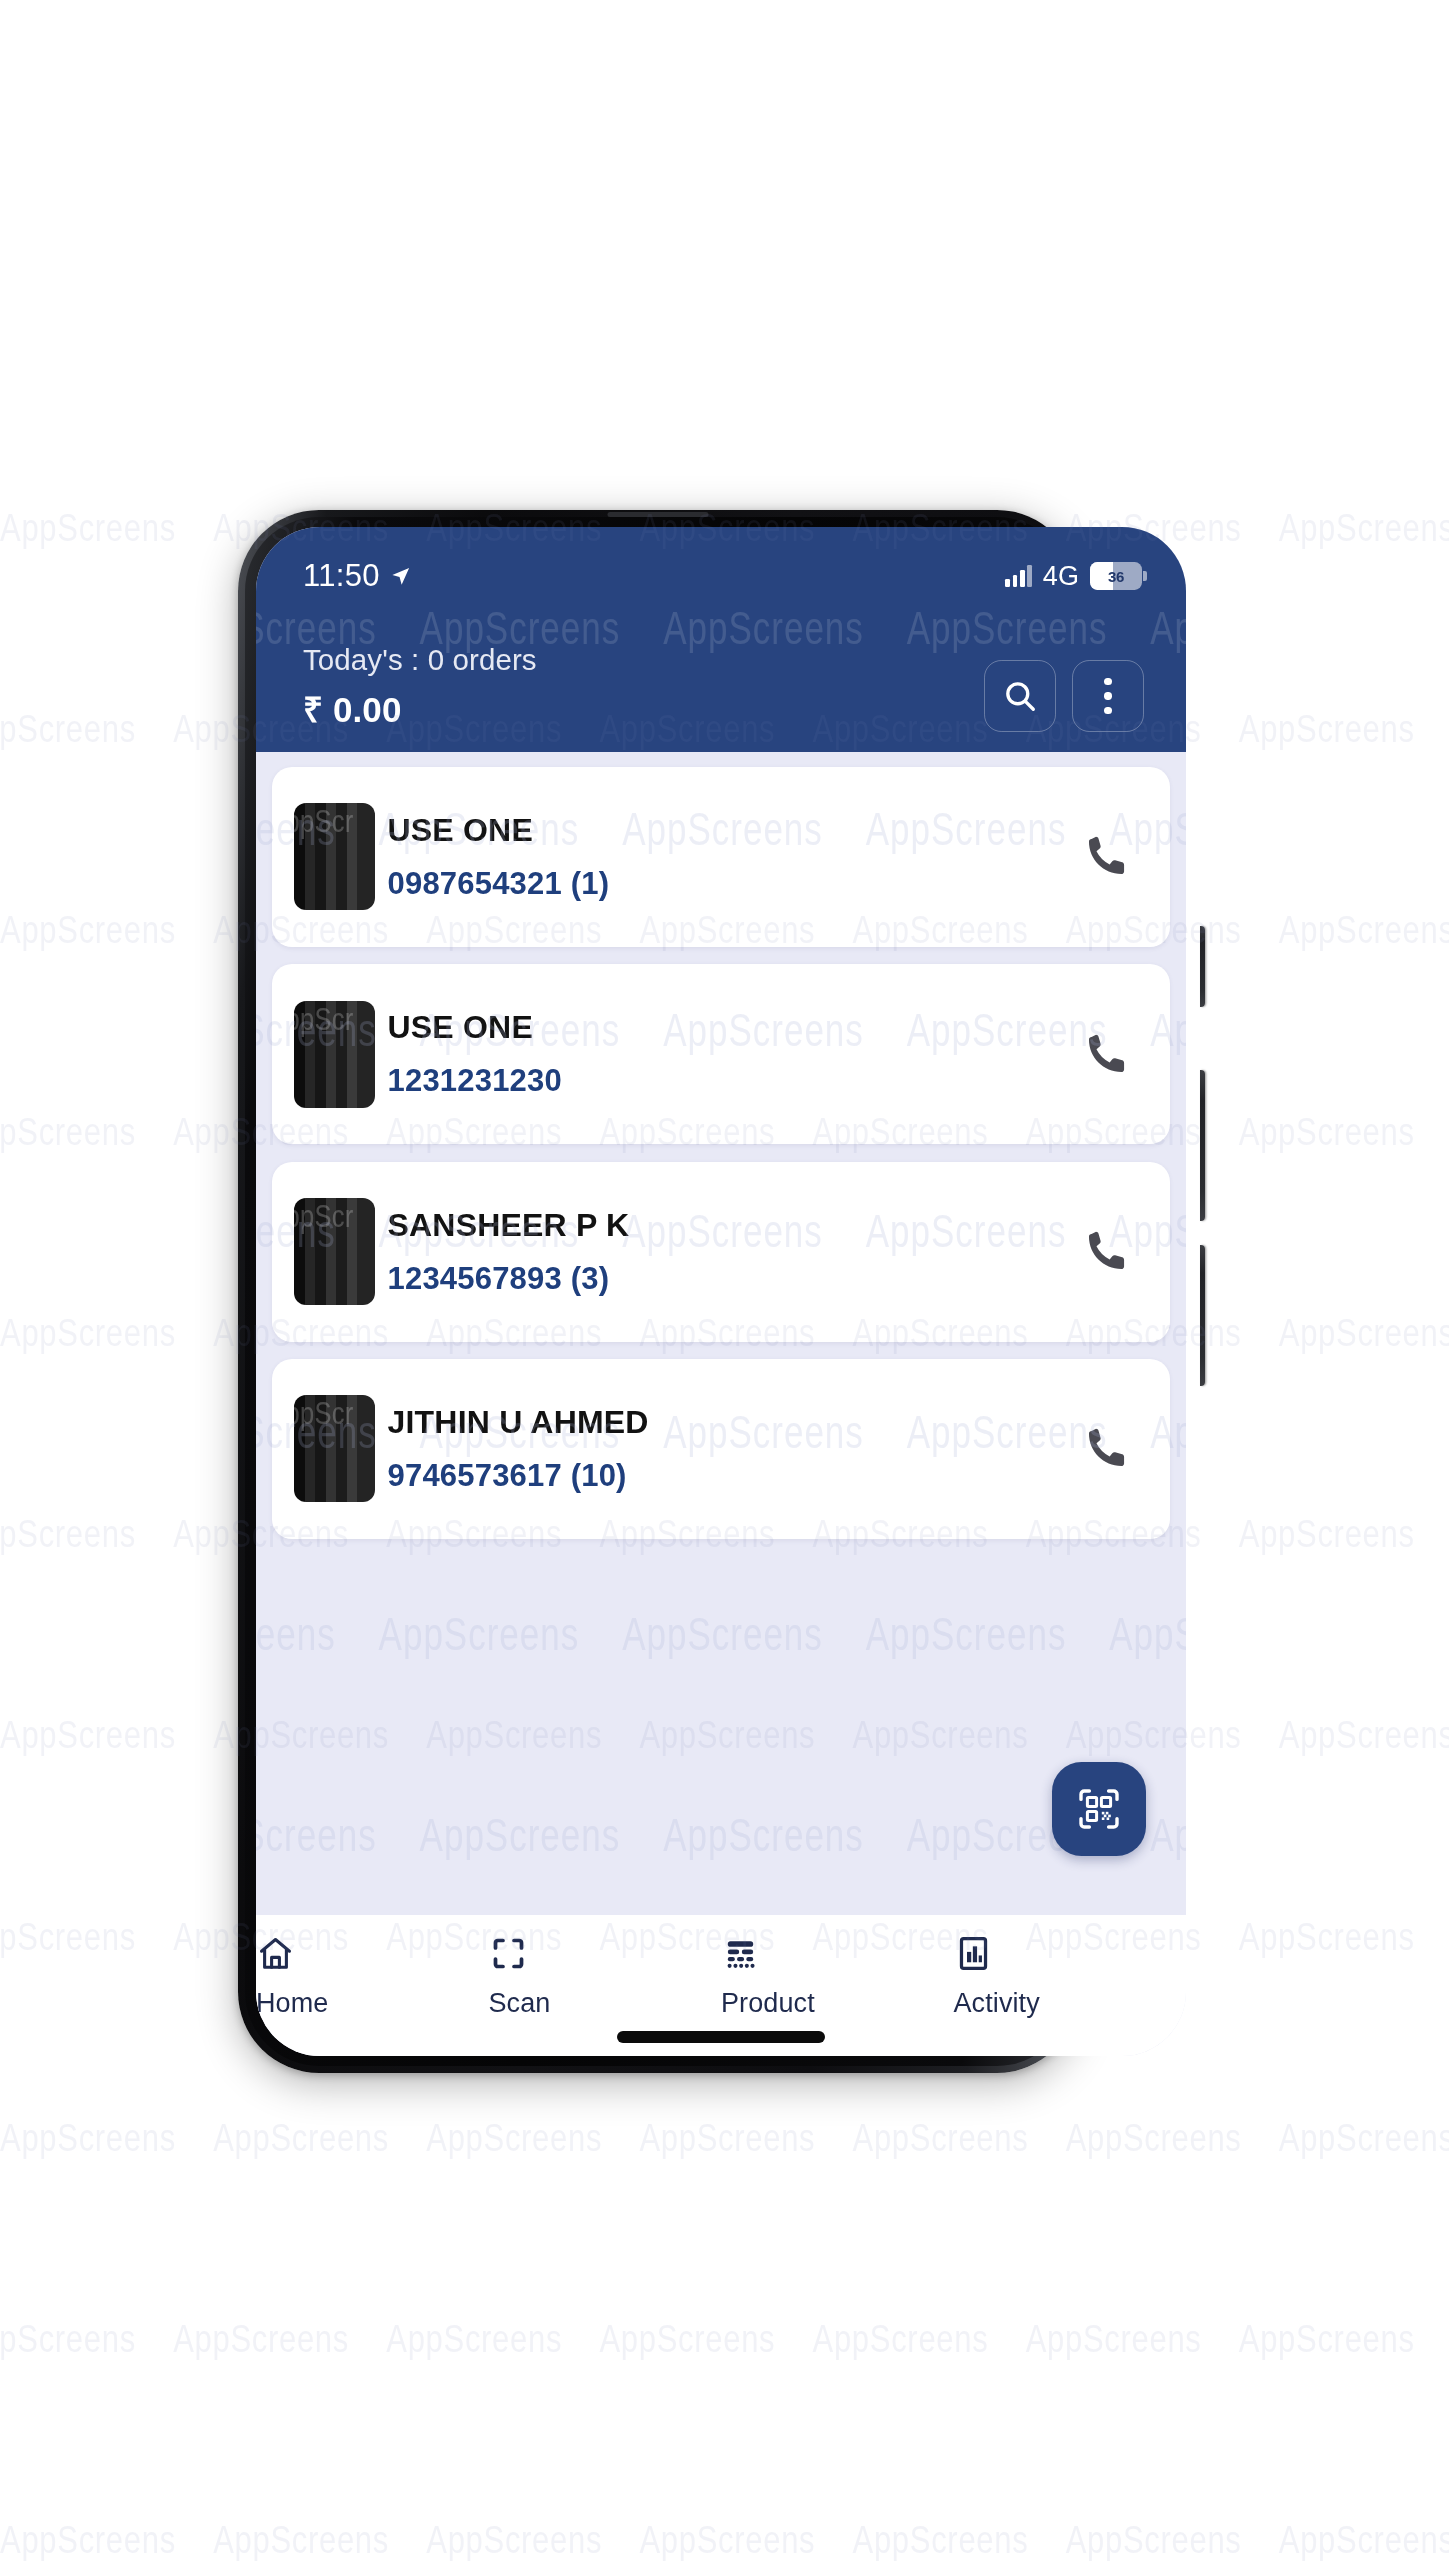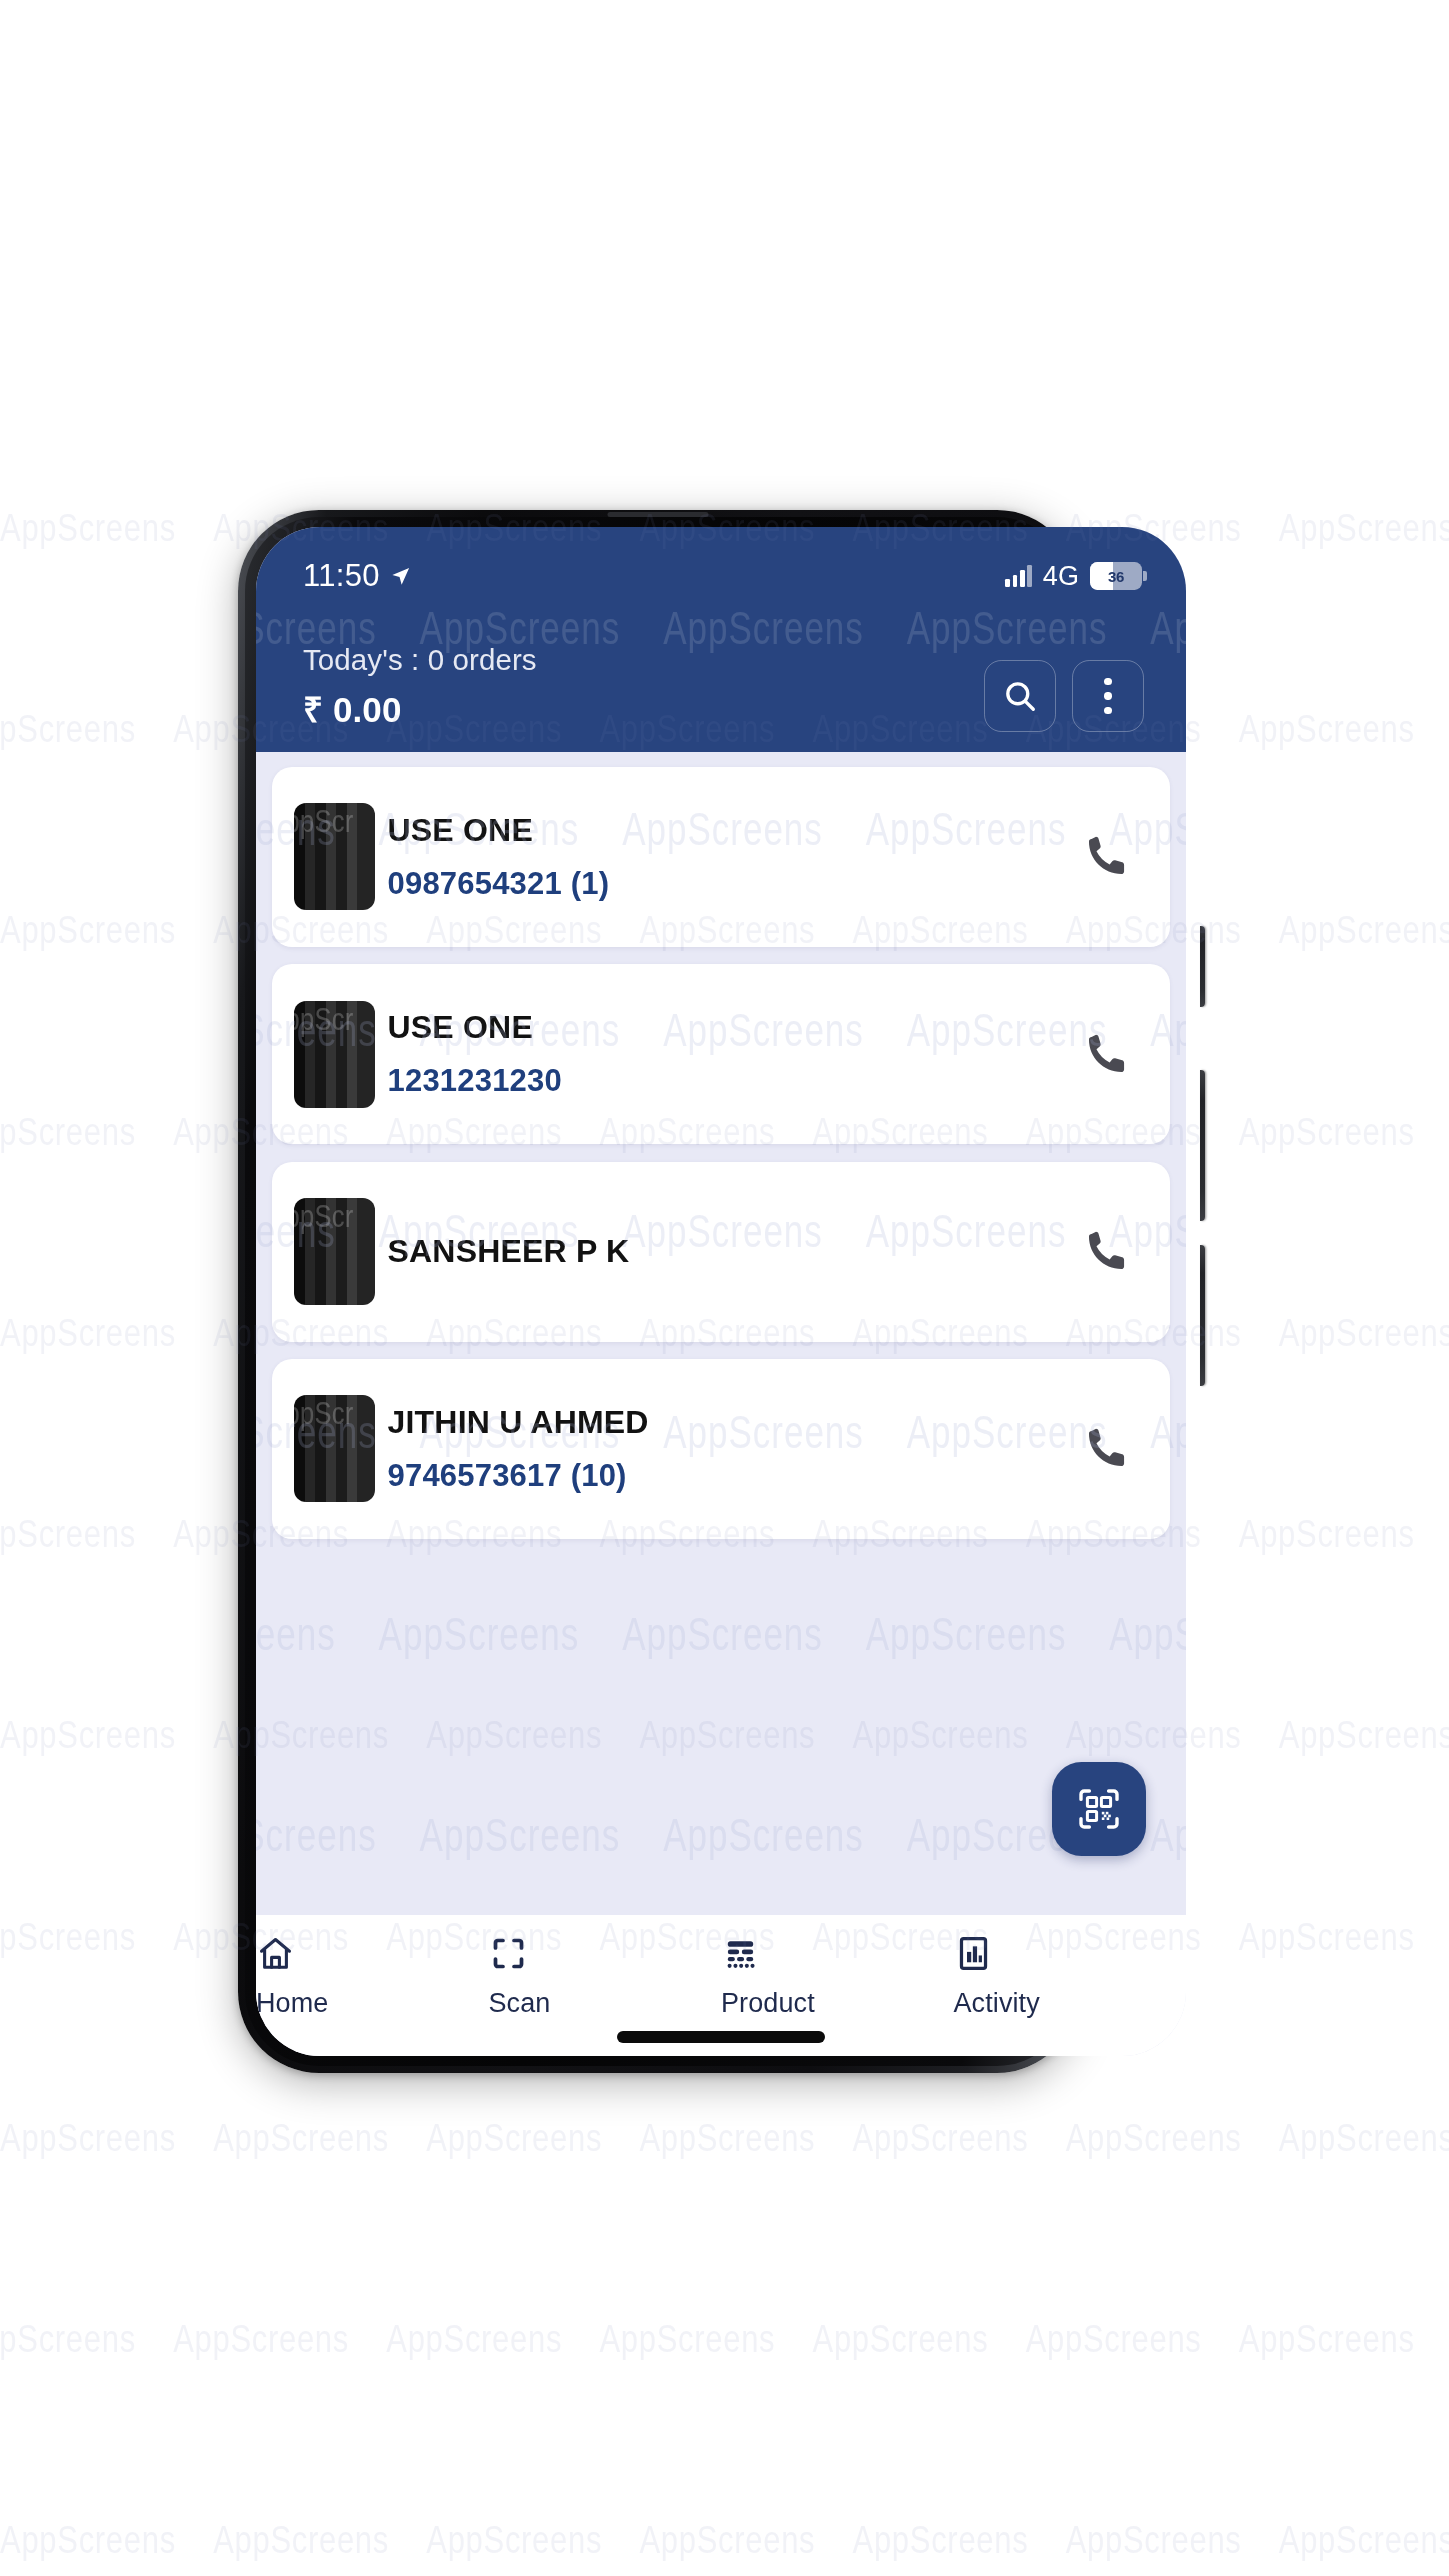--- a/index.html
+++ b/index.html
@@ -469,20 +469,21 @@
           <div class="call-btn">
             <span><svg width="51" height="51" viewBox="0 0 24 24" fill="#4a4a52">
                 <path d="M6.6 3.2c.55 0 1.03.36 1.18.89l.95 3.3c.14.49-.02 1.02-.41 1.35l-1.5 1.25a13.6 13.6 0 0 0 6.19 6.19l1.25-1.5c.33-.39.86-.55 1.35-.41l3.3.95c.53.15.89.63.89 1.18v3.1c0 .68-.55 1.23-1.23 1.23C10.1 20.73 3.27 13.9 3.27 5.43c0-.68.55-1.23 1.23-1.23z"></path>
               </svg></span>
           </div>
         </div>
         <div class="contact-card">
           <div class="avatar"></div>
           <div class="contact-text">
             <span class="contact-name">SANSHEER P K</span>
+            <span class="contact-phone">1234567893 (3)</span>
           </div>
           <div class="call-btn">
             <span><svg width="51" height="51" viewBox="0 0 24 24" fill="#4a4a52">
                 <path d="M6.6 3.2c.55 0 1.03.36 1.18.89l.95 3.3c.14.49-.02 1.02-.41 1.35l-1.5 1.25a13.6 13.6 0 0 0 6.19 6.19l1.25-1.5c.33-.39.86-.55 1.35-.41l3.3.95c.53.15.89.63.89 1.18v3.1c0 .68-.55 1.23-1.23 1.23C10.1 20.73 3.27 13.9 3.27 5.43c0-.68.55-1.23 1.23-1.23z"></path>
               </svg></span>
           </div>
         </div>
         <div class="contact-card">
           <div class="avatar"></div>
           <div class="contact-text">

